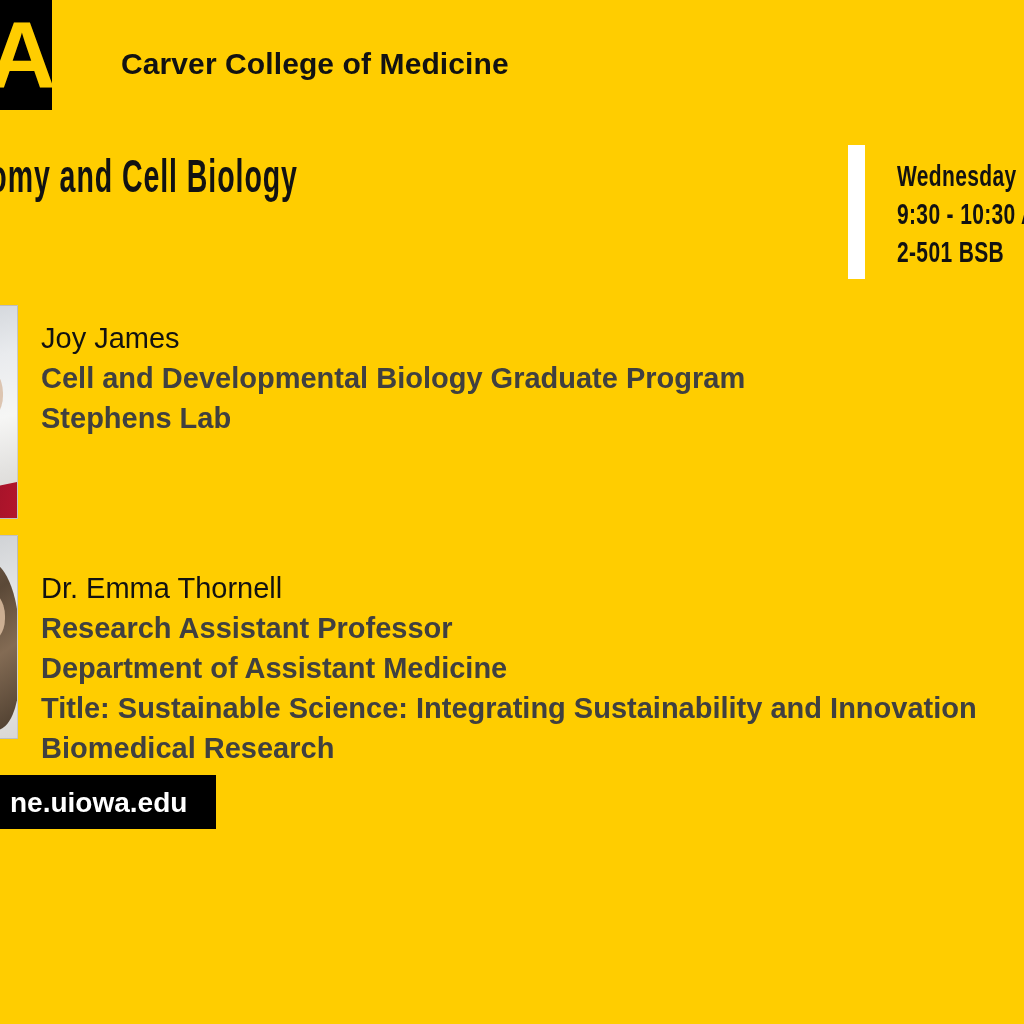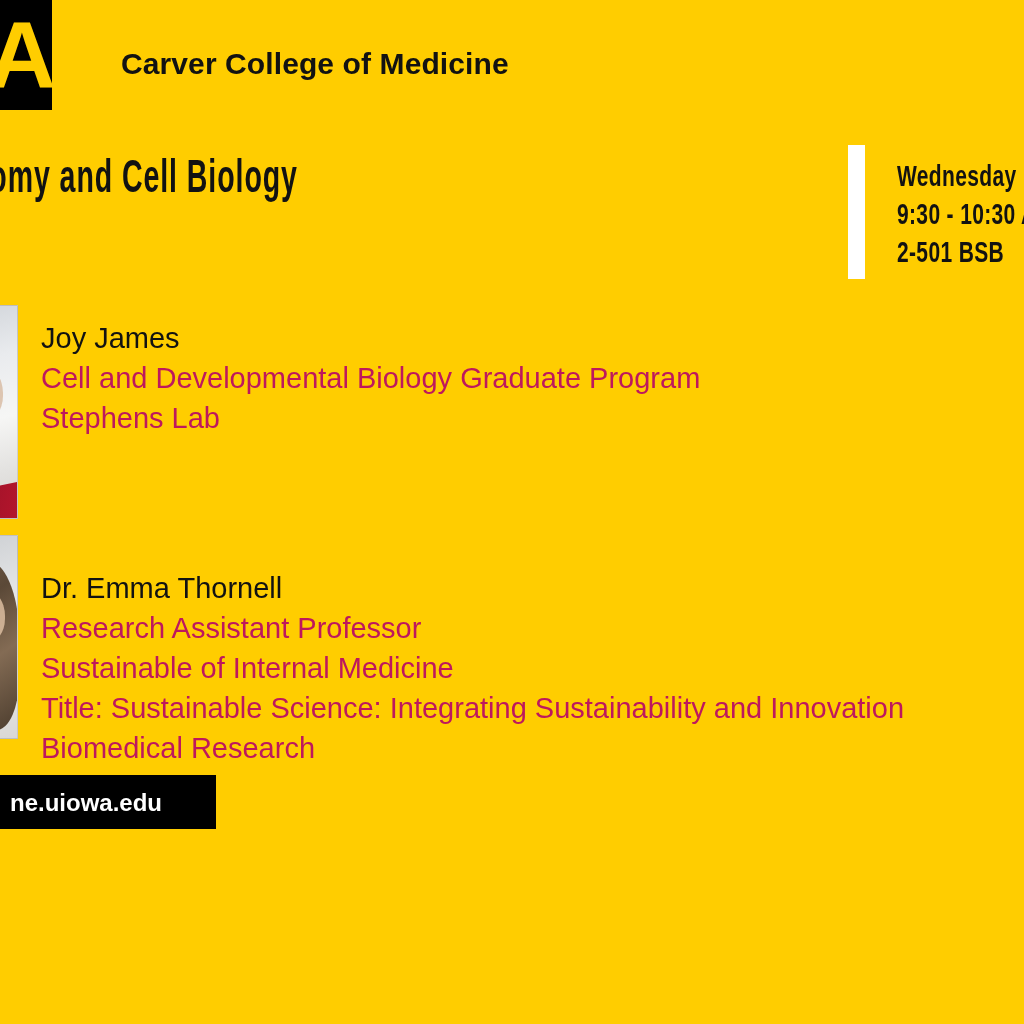--- a/index.html
+++ b/index.html
@@ -175,43 +175,43 @@
   .speaker-name {
     font-family: "Liberation Sans", sans-serif;
     font-weight: normal;
     font-size: 29px;
     line-height: 40px;
     color: #121212;
     white-space: nowrap;
   }
   .speaker-line {
     font-family: "Liberation Sans", sans-serif;
-    font-weight: normal;
+    font-weight: bold;
     font-size: 29px;
     line-height: 40px;
-    color: #be185d;
+    color: #404040;
     white-space: nowrap;
   }
 
   
   .url-bar {
     position: absolute;
     left: -40px;
     top: 775px;
     width: 256px;
     height: 54px;
     background: #000000;
   }
   .url-text {
     position: absolute;
     left: 50px;
     top: 12px;
     font-family: "Liberation Sans", sans-serif;
     font-weight: bold;
-    font-size: 24px;
+    font-size: 28px;
     line-height: 32px;
     color: #FFFFFF;
     white-space: nowrap;
   }
 </style>
 </head>
 <body>
 
 <div id="poster">
 
@@ -243,21 +243,21 @@
   </div>
 
   <div class="photo photo-2">
     <div class="hair"></div>
     <div class="face2"></div>
   </div>
 
   <div class="speaker speaker-2">
     <div class="speaker-name">Dr. Emma Thornell</div>
     <div class="speaker-line">Research Assistant Professor</div>
-    <div class="speaker-line">Sustainable of Internal Medicine</div>
+    <div class="speaker-line">Department of Assistant Medicine</div>
     <div class="speaker-line">Title: Sustainable Science: Integrating Sustainability and Innovation</div>
     <div class="speaker-line">Biomedical Research</div>
   </div>
 
   <div class="url-bar">
     <span class="url-text">ne.uiowa.edu</span>
   </div>
 
 </div>
 

